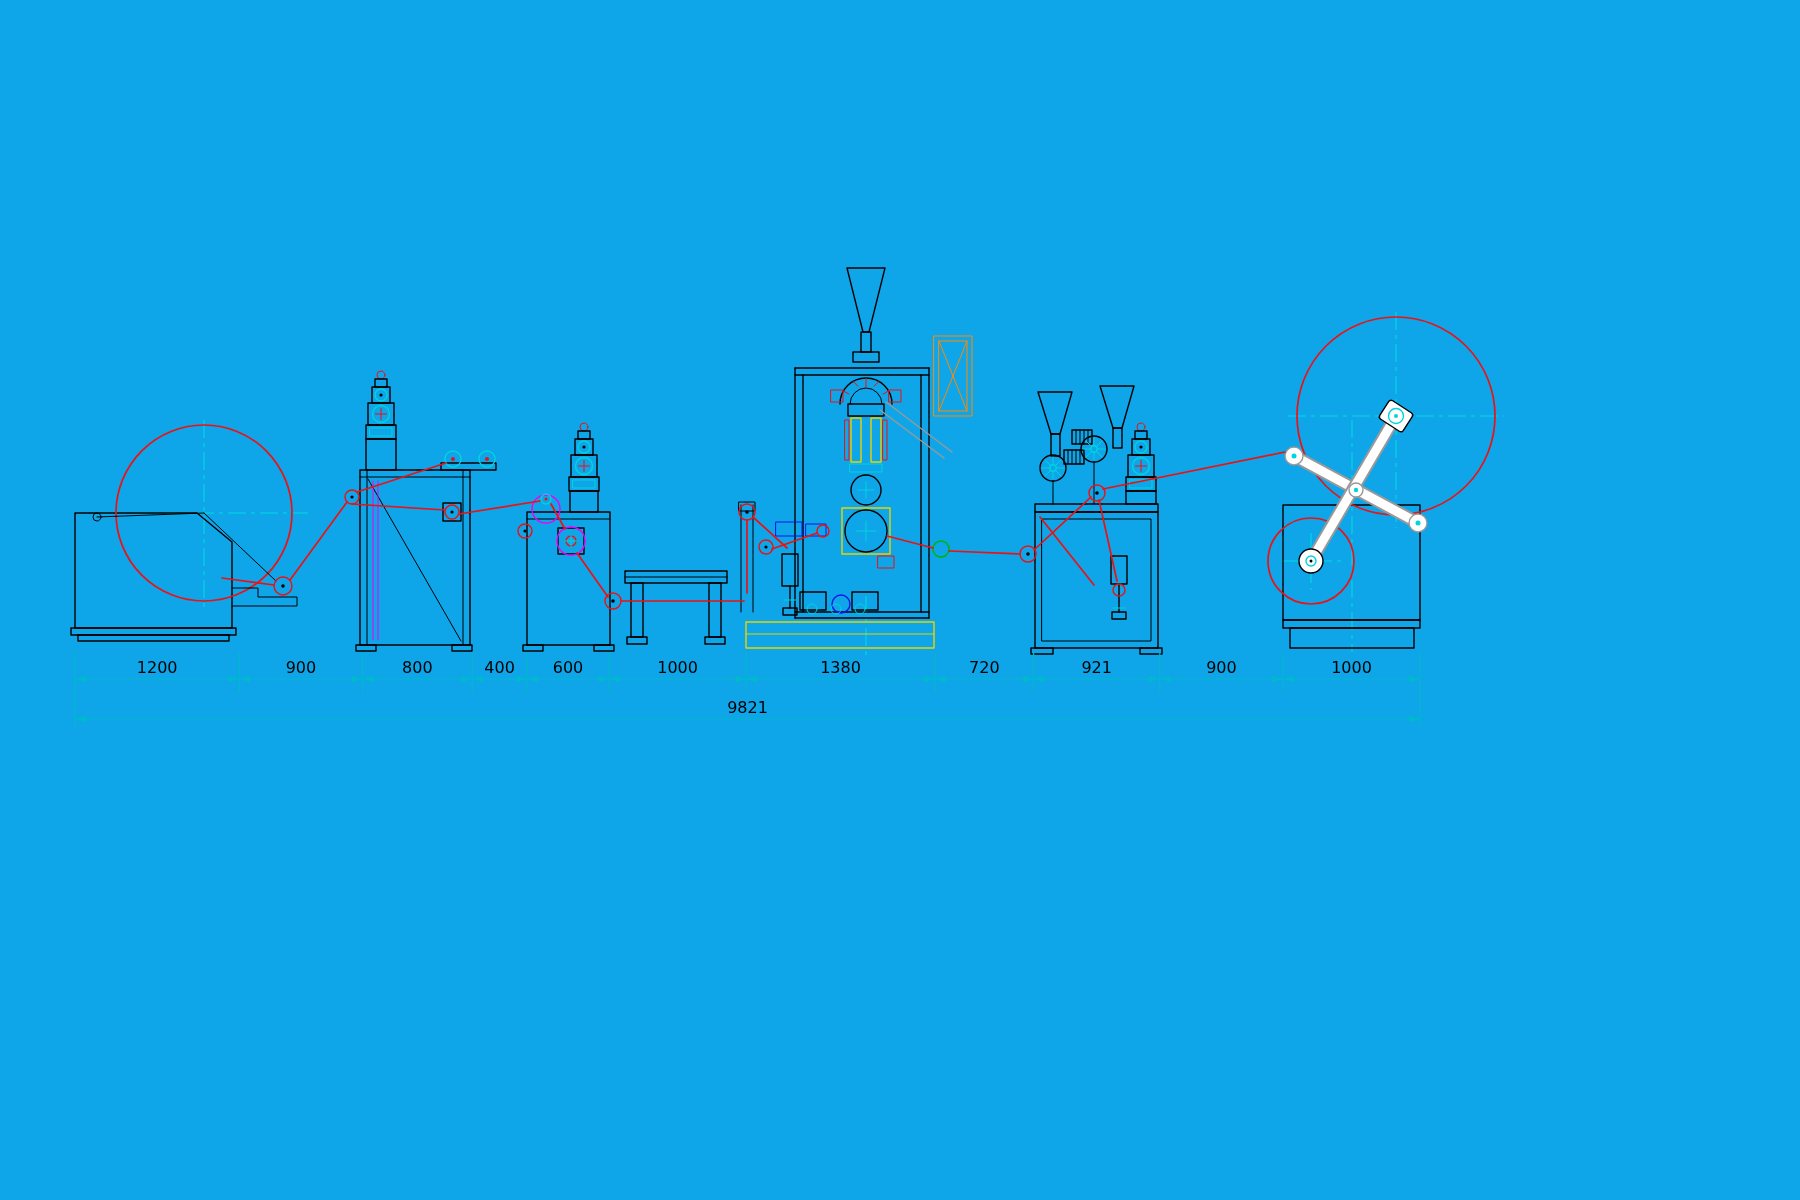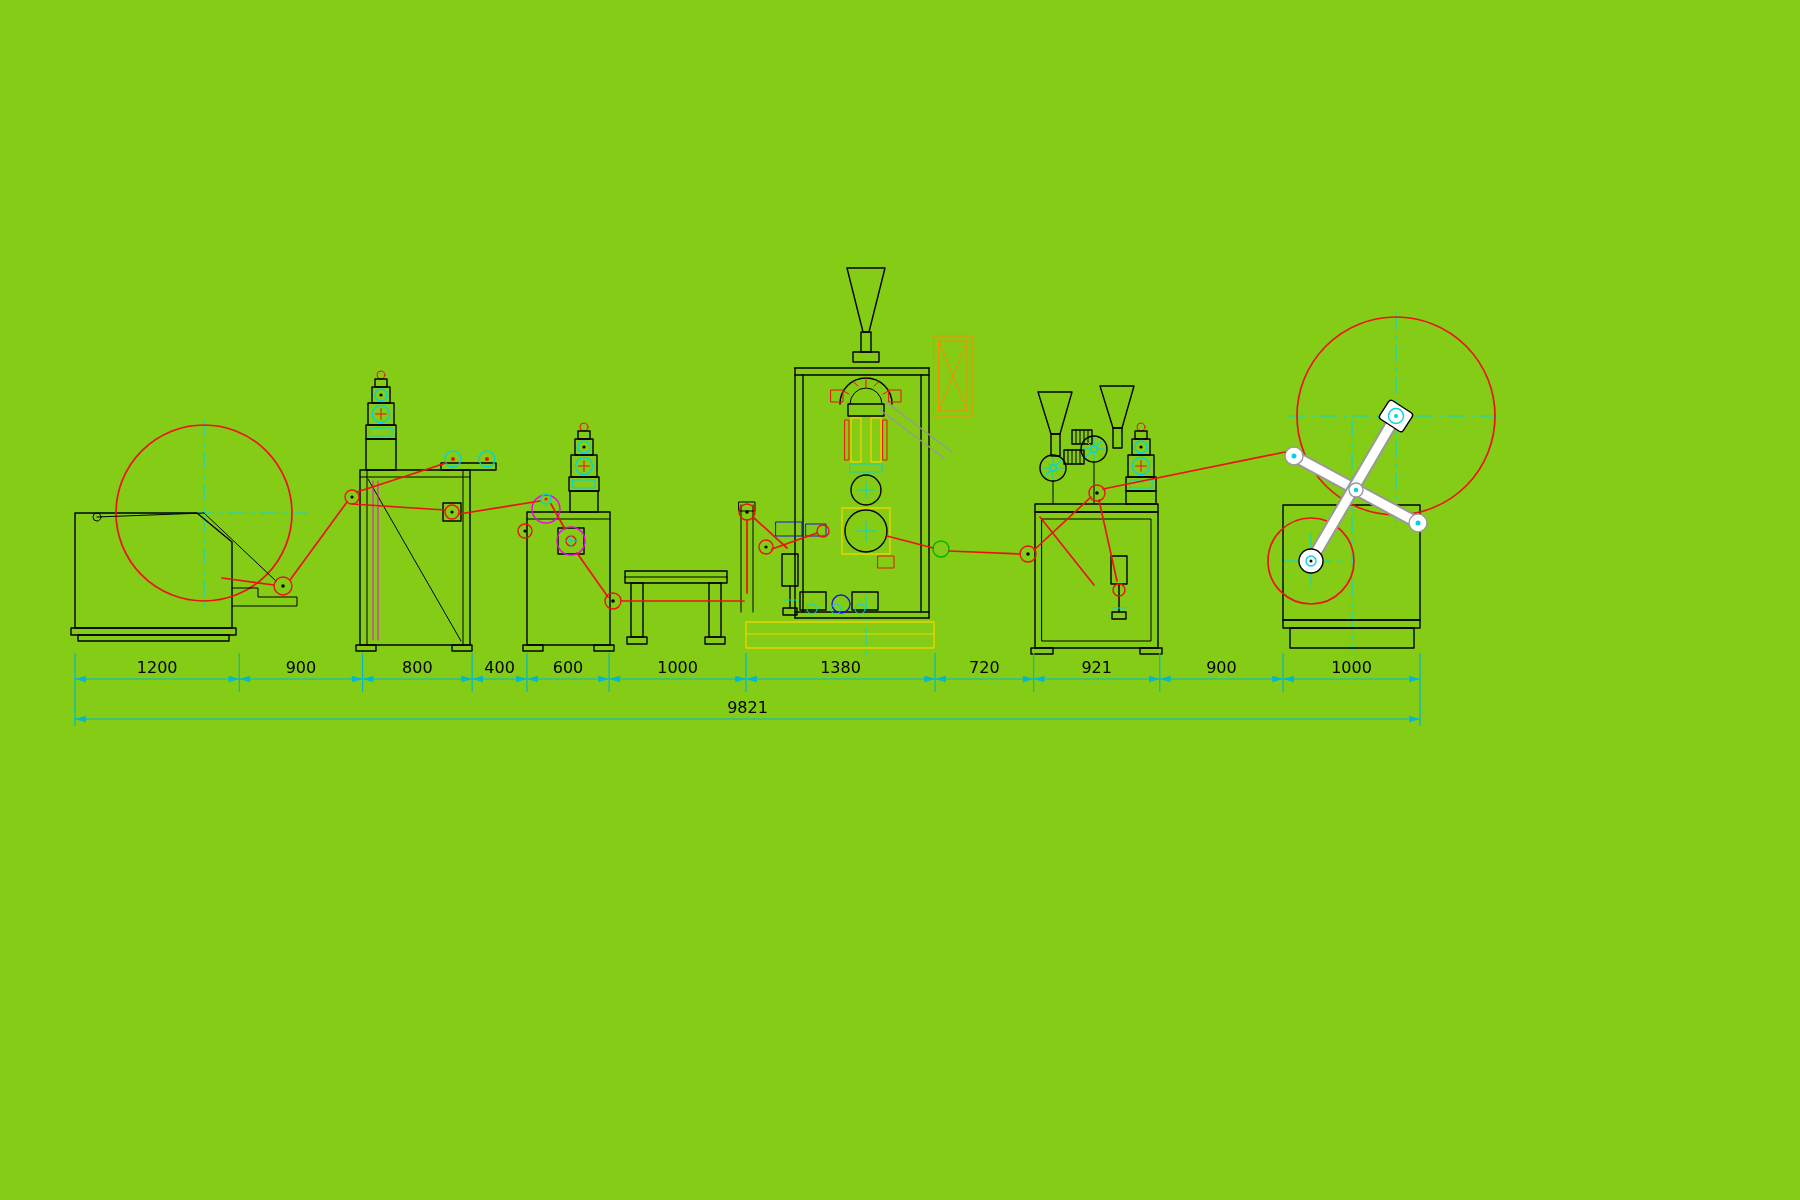--- a/index.html
+++ b/index.html
@@ -1,16 +1,16 @@
 <!DOCTYPE html>
 <html style="--c-line: #000000; --c-web: #ee1111; --c-dim: #00b9cc; --c-center: #00dbe4; --c-cyan: #00d4de; --c-magenta: #f000f0; --c-yellow: #e8d400; --c-orange: #ff8a00; --c-blue: #1414e6; --c-green: #00b400; --c-gray: #999999;"><head>
 <meta charset="utf-8">
 <style>
   html,body{margin:0;padding:0;background:#fff;}
-  .stage{position:relative;width:1800px;height:1200px;background:#84cc16;overflow:hidden;}
+  .stage{position:relative;width:1800px;height:1200px;background:#0ea5e9;overflow:hidden;}
   svg{position:absolute;left:0;top:0;}
   .s{fill:none;stroke:var(--c-line);stroke-width:1.4;stroke-linejoin:round;stroke-linecap:round;}
   .thin{stroke-width:1;}
   .red{stroke:var(--c-web);}
   .red2{stroke:var(--c-web);stroke-width:1.7;}
   .mag{stroke:var(--c-magenta);}
   .yel{stroke:var(--c-yellow);}
   .org{stroke:var(--c-orange);}
   .blu{stroke:var(--c-blue);}
   .grn{stroke:var(--c-green);}

